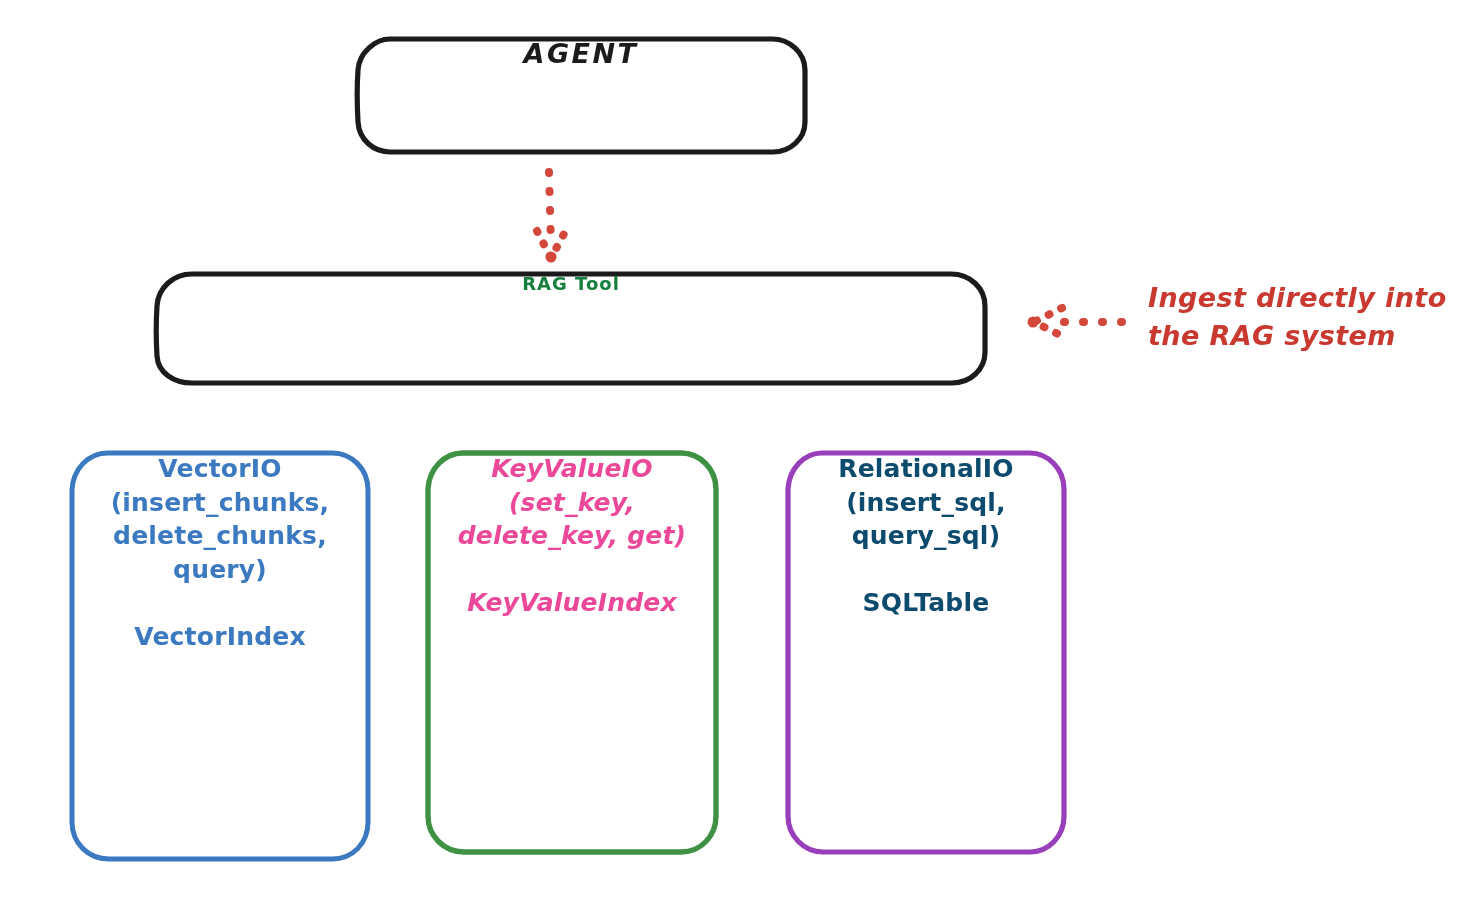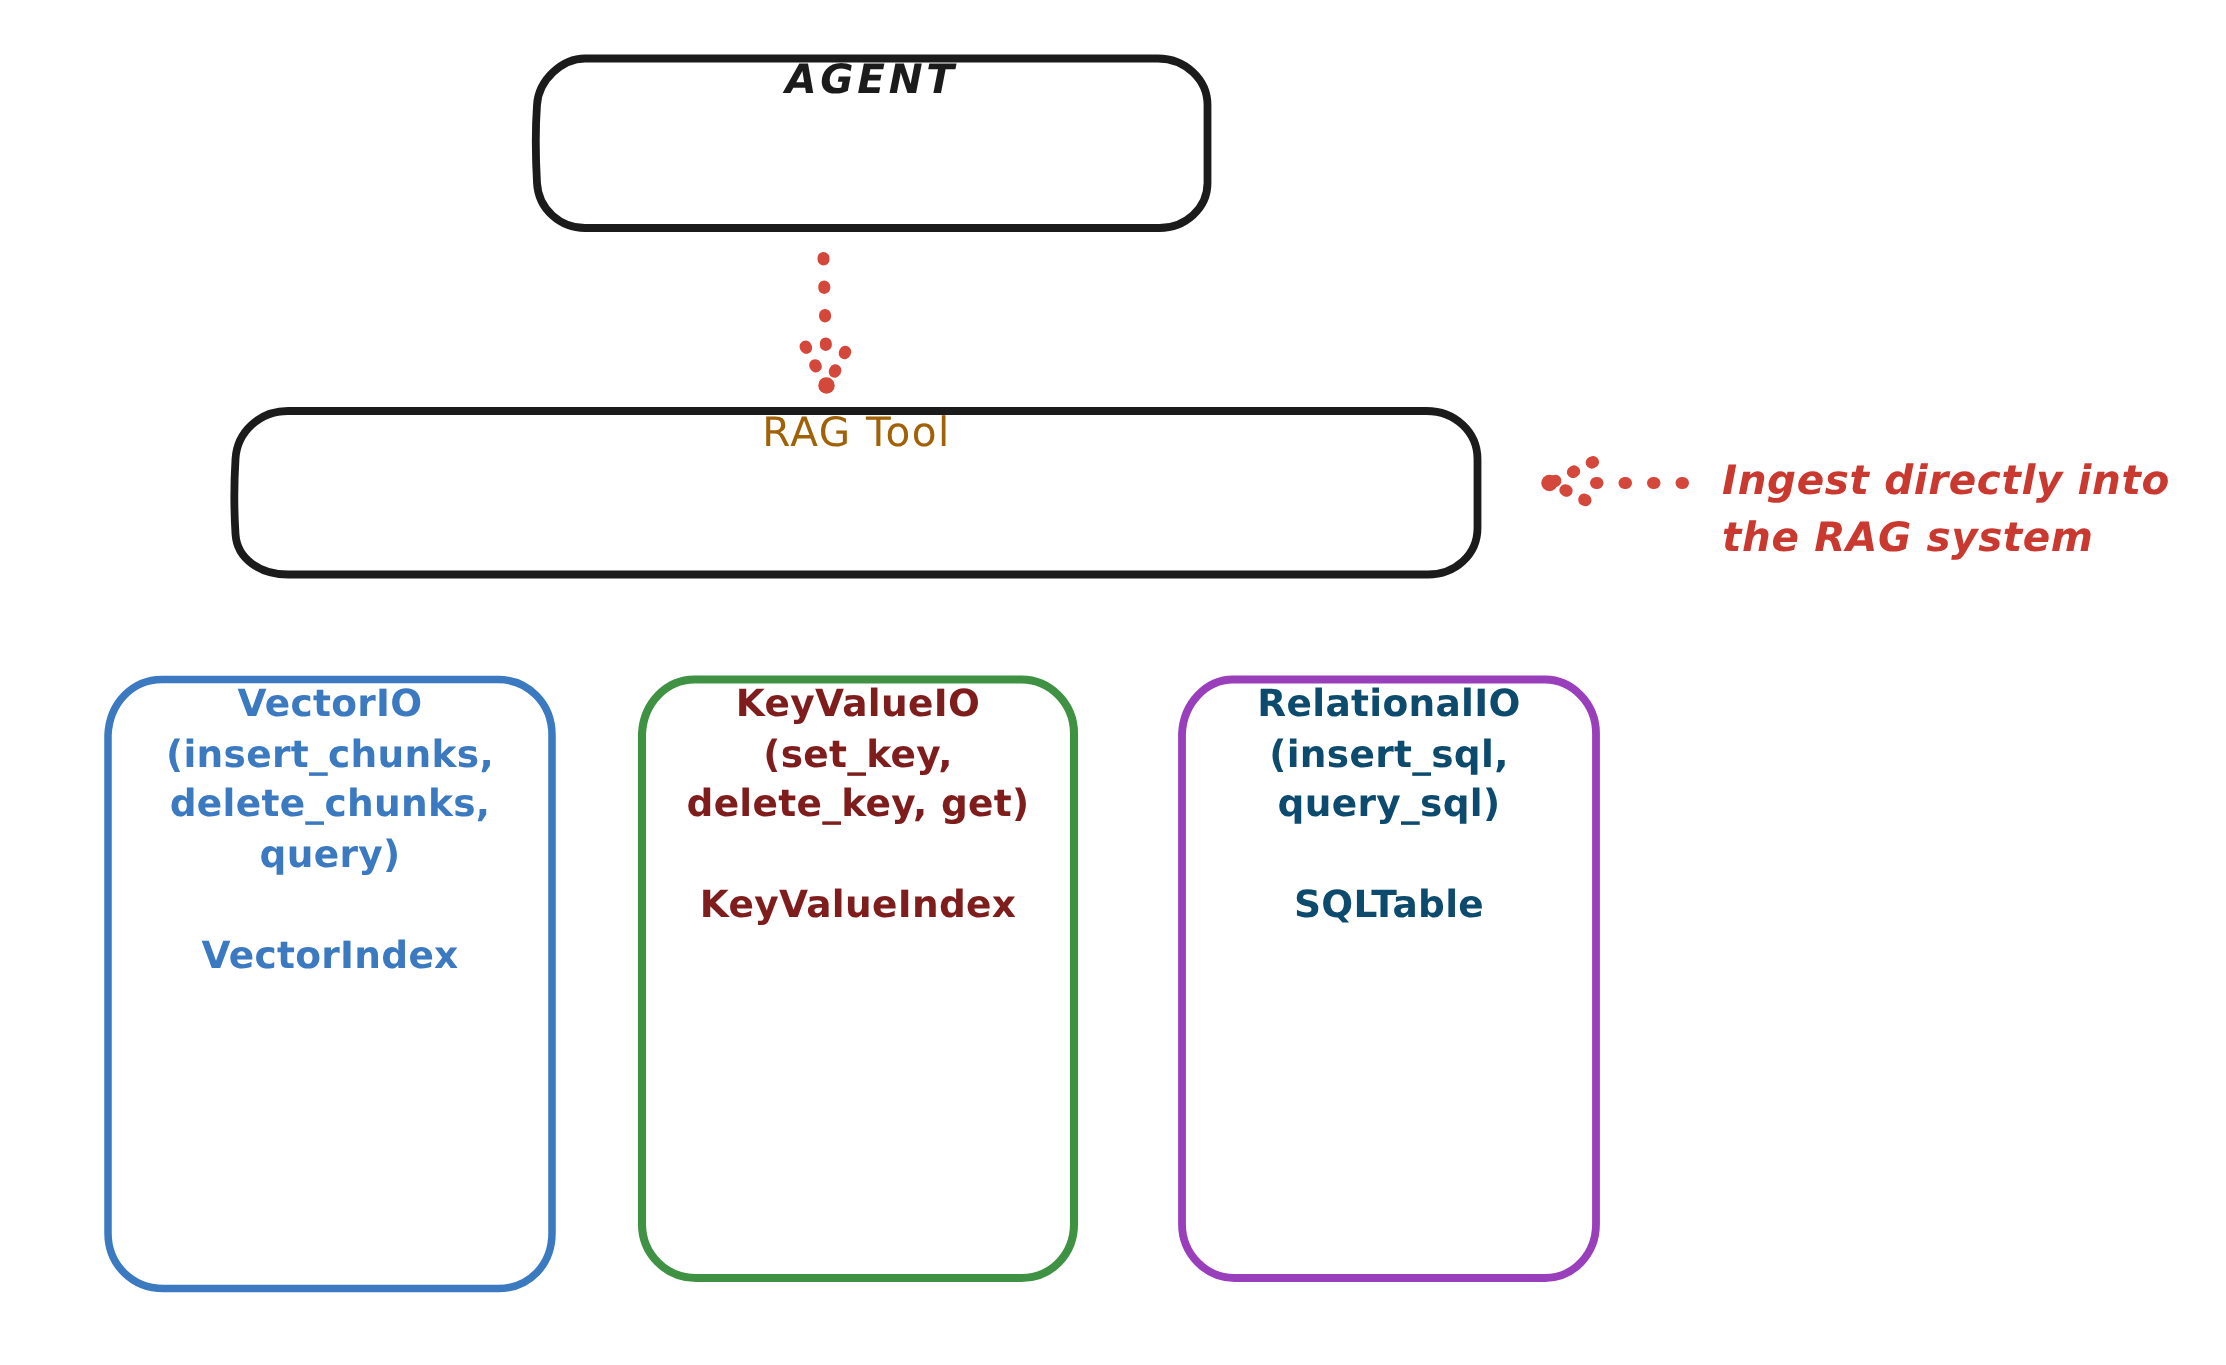--- a/index.html
+++ b/index.html
@@ -44,55 +44,54 @@
     font-size: 27px;
     letter-spacing: 2.5px;
     color: #1b1b1b;
   }
   
   #rag-tool-box {
     left: 157px; top: 273px; width: 828px; height: 110px;
   }
   #rag-tool-box .node-label {
     font-family: "DejaVu Sans", sans-serif;
-    font-size: 27px;
-    font-weight: 400;
+    font-size: 18px;
+    font-weight: 700;
     letter-spacing: 1px;
-    color: #a16207;
+    color: #15803d;
   }
   
   .provider-box .node-label {
     font-family: "DejaVu Sans", sans-serif;
     font-size: 25px;
     font-weight: 600;
     line-height: 1.34;
     letter-spacing: 0.2px;
   }
   #vector-io-box { left: 72px; top: 452px; width: 296px; height: 472px; }
   #key-value-io-box { left: 428px; top: 452px; width: 288px; height: 400px; }
   #relational-io-box { left: 788px; top: 452px; width: 276px; height: 400px; }
 
   #vector-io-box .node-label { color: #3b79c0; }
-  #key-value-io-box .node-label { color: #7f1d1d; }
+  #key-value-io-box .node-label { color: #ec4899; font-style: italic; }
   #relational-io-box .node-label { color: #0c4a6e; }
 
   
   #ingest-annotation {
     position: absolute;
     left: 1148px; top: 279px; width: 330px;
     text-align: left;
     font-family: "DejaVu Sans", sans-serif;
     font-size: 27px;
     font-weight: 600;
     font-style: italic;
     line-height: 1.42;
     letter-spacing: 0.4px;
     color: #c9392f;
     white-space: pre-line;
-    margin-top: 23px;
   }
 </style>
 </head>
 <body>
 
 <svg id="canvas" viewBox="0 0 1484 910" xmlns="http://www.w3.org/2000/svg">
 
   <path d="M 390 39
            C 375 39 359 53 358 70
            C 357 84 357 104 358 122

